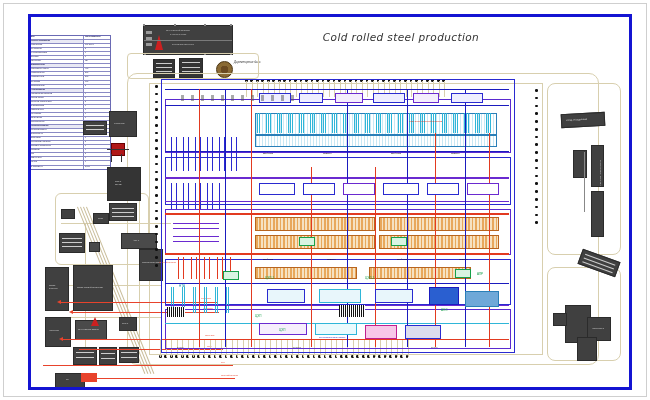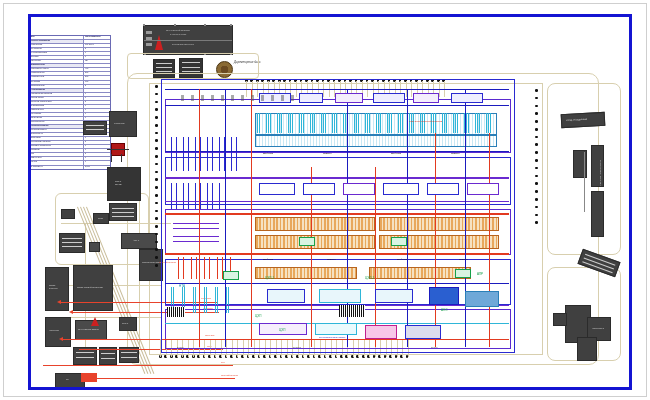--- a/index.html
+++ b/index.html
@@ -153,20 +153,21 @@
   .diag{position:absolute;background:#c9bd9a;}
 </style>
 </head>
 <body>
 
 <div id="sheet">
   <div id="outer-margin">
     <div id="frame">
       <div id="canvas">
 
+        <div id="title">Cold rolled steel production</div>
 
         <div id="legend">
             <div class="lrow hdr">
               <div class="c1">Наименование</div>
               <div class="c2">Кол-во Примечание</div>
             </div>
             <div class="lrow sec">
               <div class="c1">Раздел I. Основное производство</div>
               <div class="c2"></div>
             </div>

